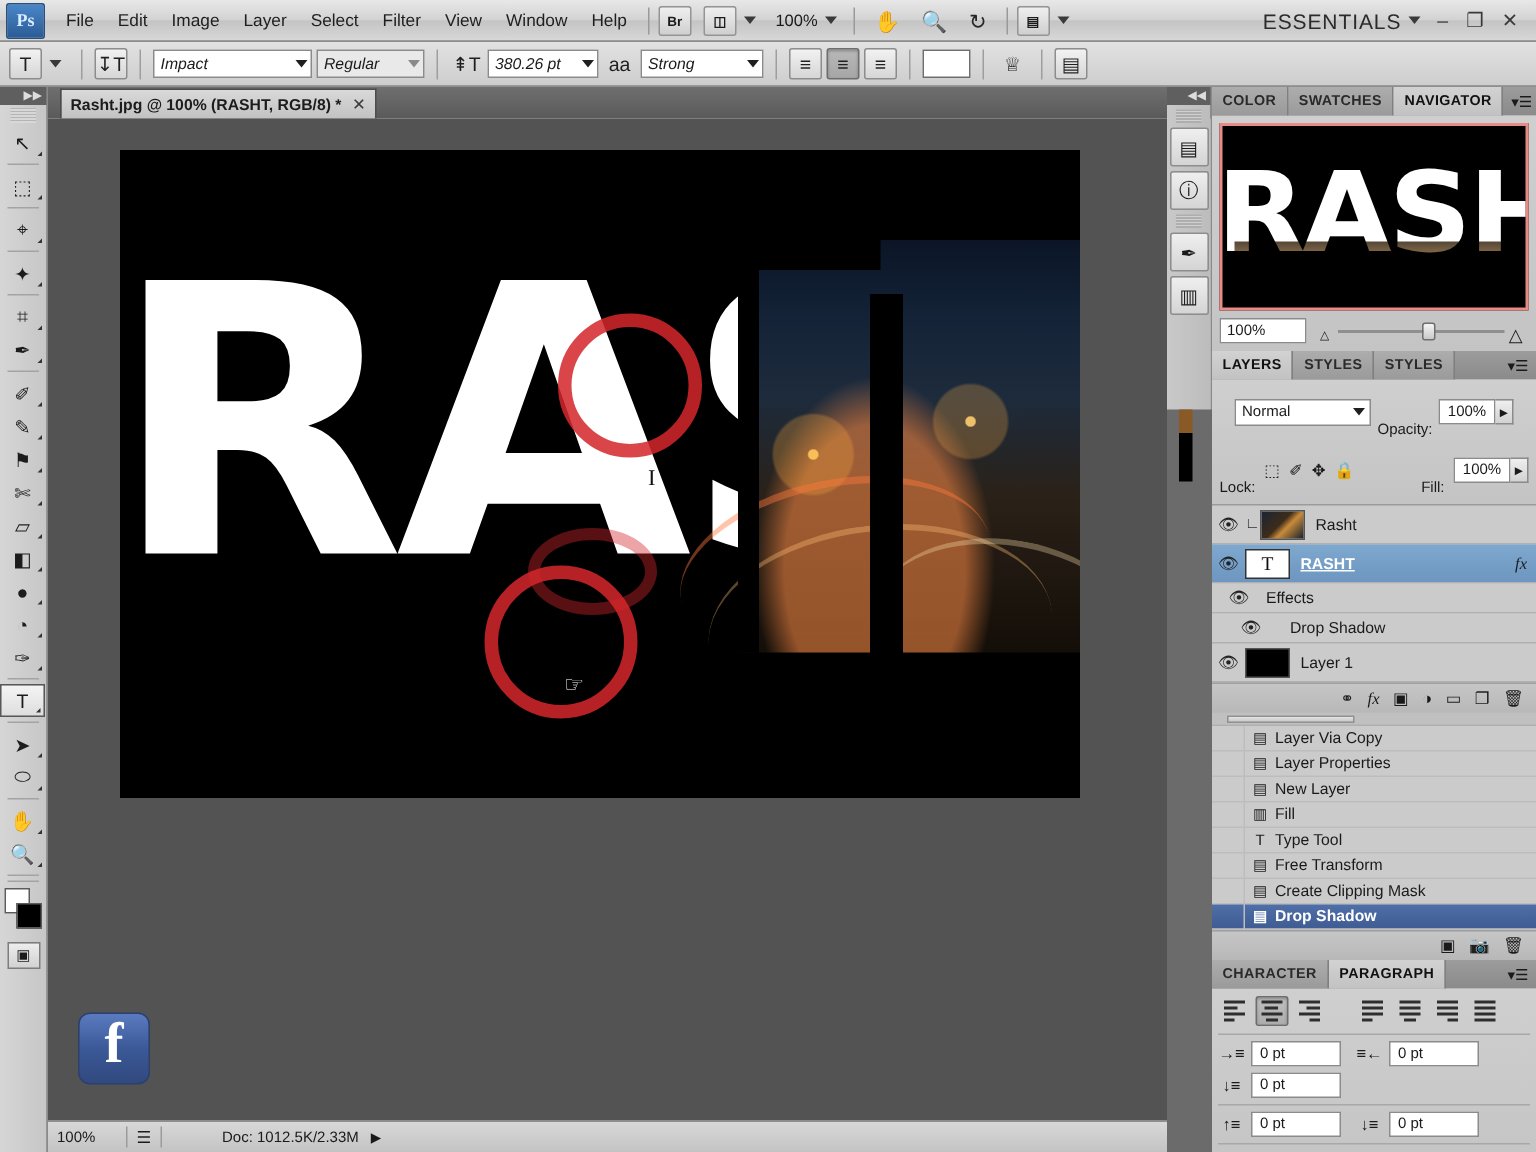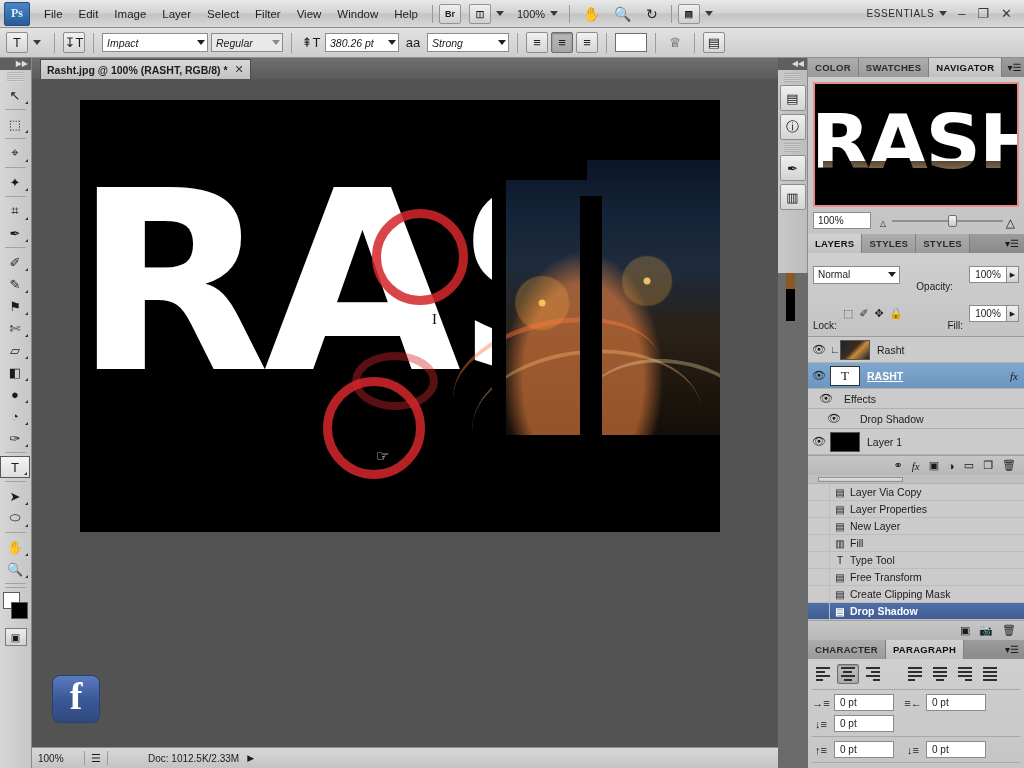--- a/index.html
+++ b/index.html
@@ -36,21 +36,21 @@
     background: linear-gradient(to bottom,#efefef,#cfcfcf);
     display: flex; align-items: center; justify-content: center;
     font-size: 9px; font-weight: bold; cursor: default;
   }
   .caret { width: 0; height: 0; border-left: 4px solid transparent;
     border-right: 4px solid transparent; border-top: 5px solid #3a3a3a;
     margin: 0 5px; }
   .zoomlbl { font-size: 11px; margin-left: 8px; }
   .tool-glyph { font-size: 14px; margin: 0 7px; color: #262626; cursor: default; }
   .ws-area { margin-left: auto; display: flex; align-items: center; padding-right: 6px; }
-  .ws-name { font-size: 10px; letter-spacing: .6px; color: #2b2b2b; }
+  .ws-name { font-size: 14px; letter-spacing: .6px; color: #2b2b2b; }
   .wbtn { font-size: 13px; color: #3a3a3a; padding: 0 6px; cursor: default; }
 
   
   .optbar {
     position: absolute; top: 28px; left: 0; width: 1024px; height: 30px;
     background: linear-gradient(to bottom,#e2e2e2,#cdcdcd);
     border-bottom: 1px solid #8e8e8e;
     display: flex; align-items: center; padding-left: 6px; gap: 3px;
   }
   .ob-sep { width: 1px; height: 20px; background: #9e9e9e; margin: 0 5px; }
@@ -226,21 +226,21 @@
   .nav-foot { display: flex; align-items: center; gap: 5px; margin-top: 5px; }
   .nav-zoom { width: 58px; height: 17px; border: 1px solid #8b8b8b; background: #fff;
     font-size: 10px; padding-left: 4px; display: flex; align-items: center; }
   .slider { flex: 1; height: 17px; position: relative; }
   .slider .track { position: absolute; top: 8px; left: 16px; right: 16px; height: 2px; background: #8f8f8f; }
   .slider .knob { position: absolute; top: 3px; left: 50%; width: 9px; height: 12px;
     background: linear-gradient(to bottom,#f5f5f5,#c9c9c9); border: 1px solid #6f6f6f; border-radius: 2px; }
   .slider .sm { position: absolute; left: 4px; top: 7px; font-size: 8px; }
   .slider .lg { position: absolute; right: 4px; top: 4px; font-size: 12px; }
 
-  .lrow1 { display: flex; align-items: center; gap: 16px; padding: 4px 5px 2px; }
+  .lrow1 { display: flex; align-items: center; gap: 4px; padding: 4px 15px 2px; }
   .lmode { flex: 1; height: 18px; border: 1px solid #8b8b8b; background: #fff;
     font-size: 10px; display: flex; align-items: center; padding-left: 4px; position: relative; }
   .lmode .dd { position: absolute; right: 3px; width: 0; height: 0;
     border-left: 4px solid transparent; border-right: 4px solid transparent; border-top: 5px solid #1f1f1f; }
   .lbl { font-size: 10px; margin-top: 24px; }
   .numfield { width: 38px; height: 17px; border: 1px solid #8b8b8b; background: #fff;
     font-size: 10px; display: flex; align-items: center; justify-content: center; }
   .spin { width: 12px; height: 17px; border: 1px solid #8b8b8b; border-left: none;
     background: linear-gradient(to bottom,#efefef,#d2d2d2);
     display: flex; align-items: center; justify-content: center; font-size: 7px; }

